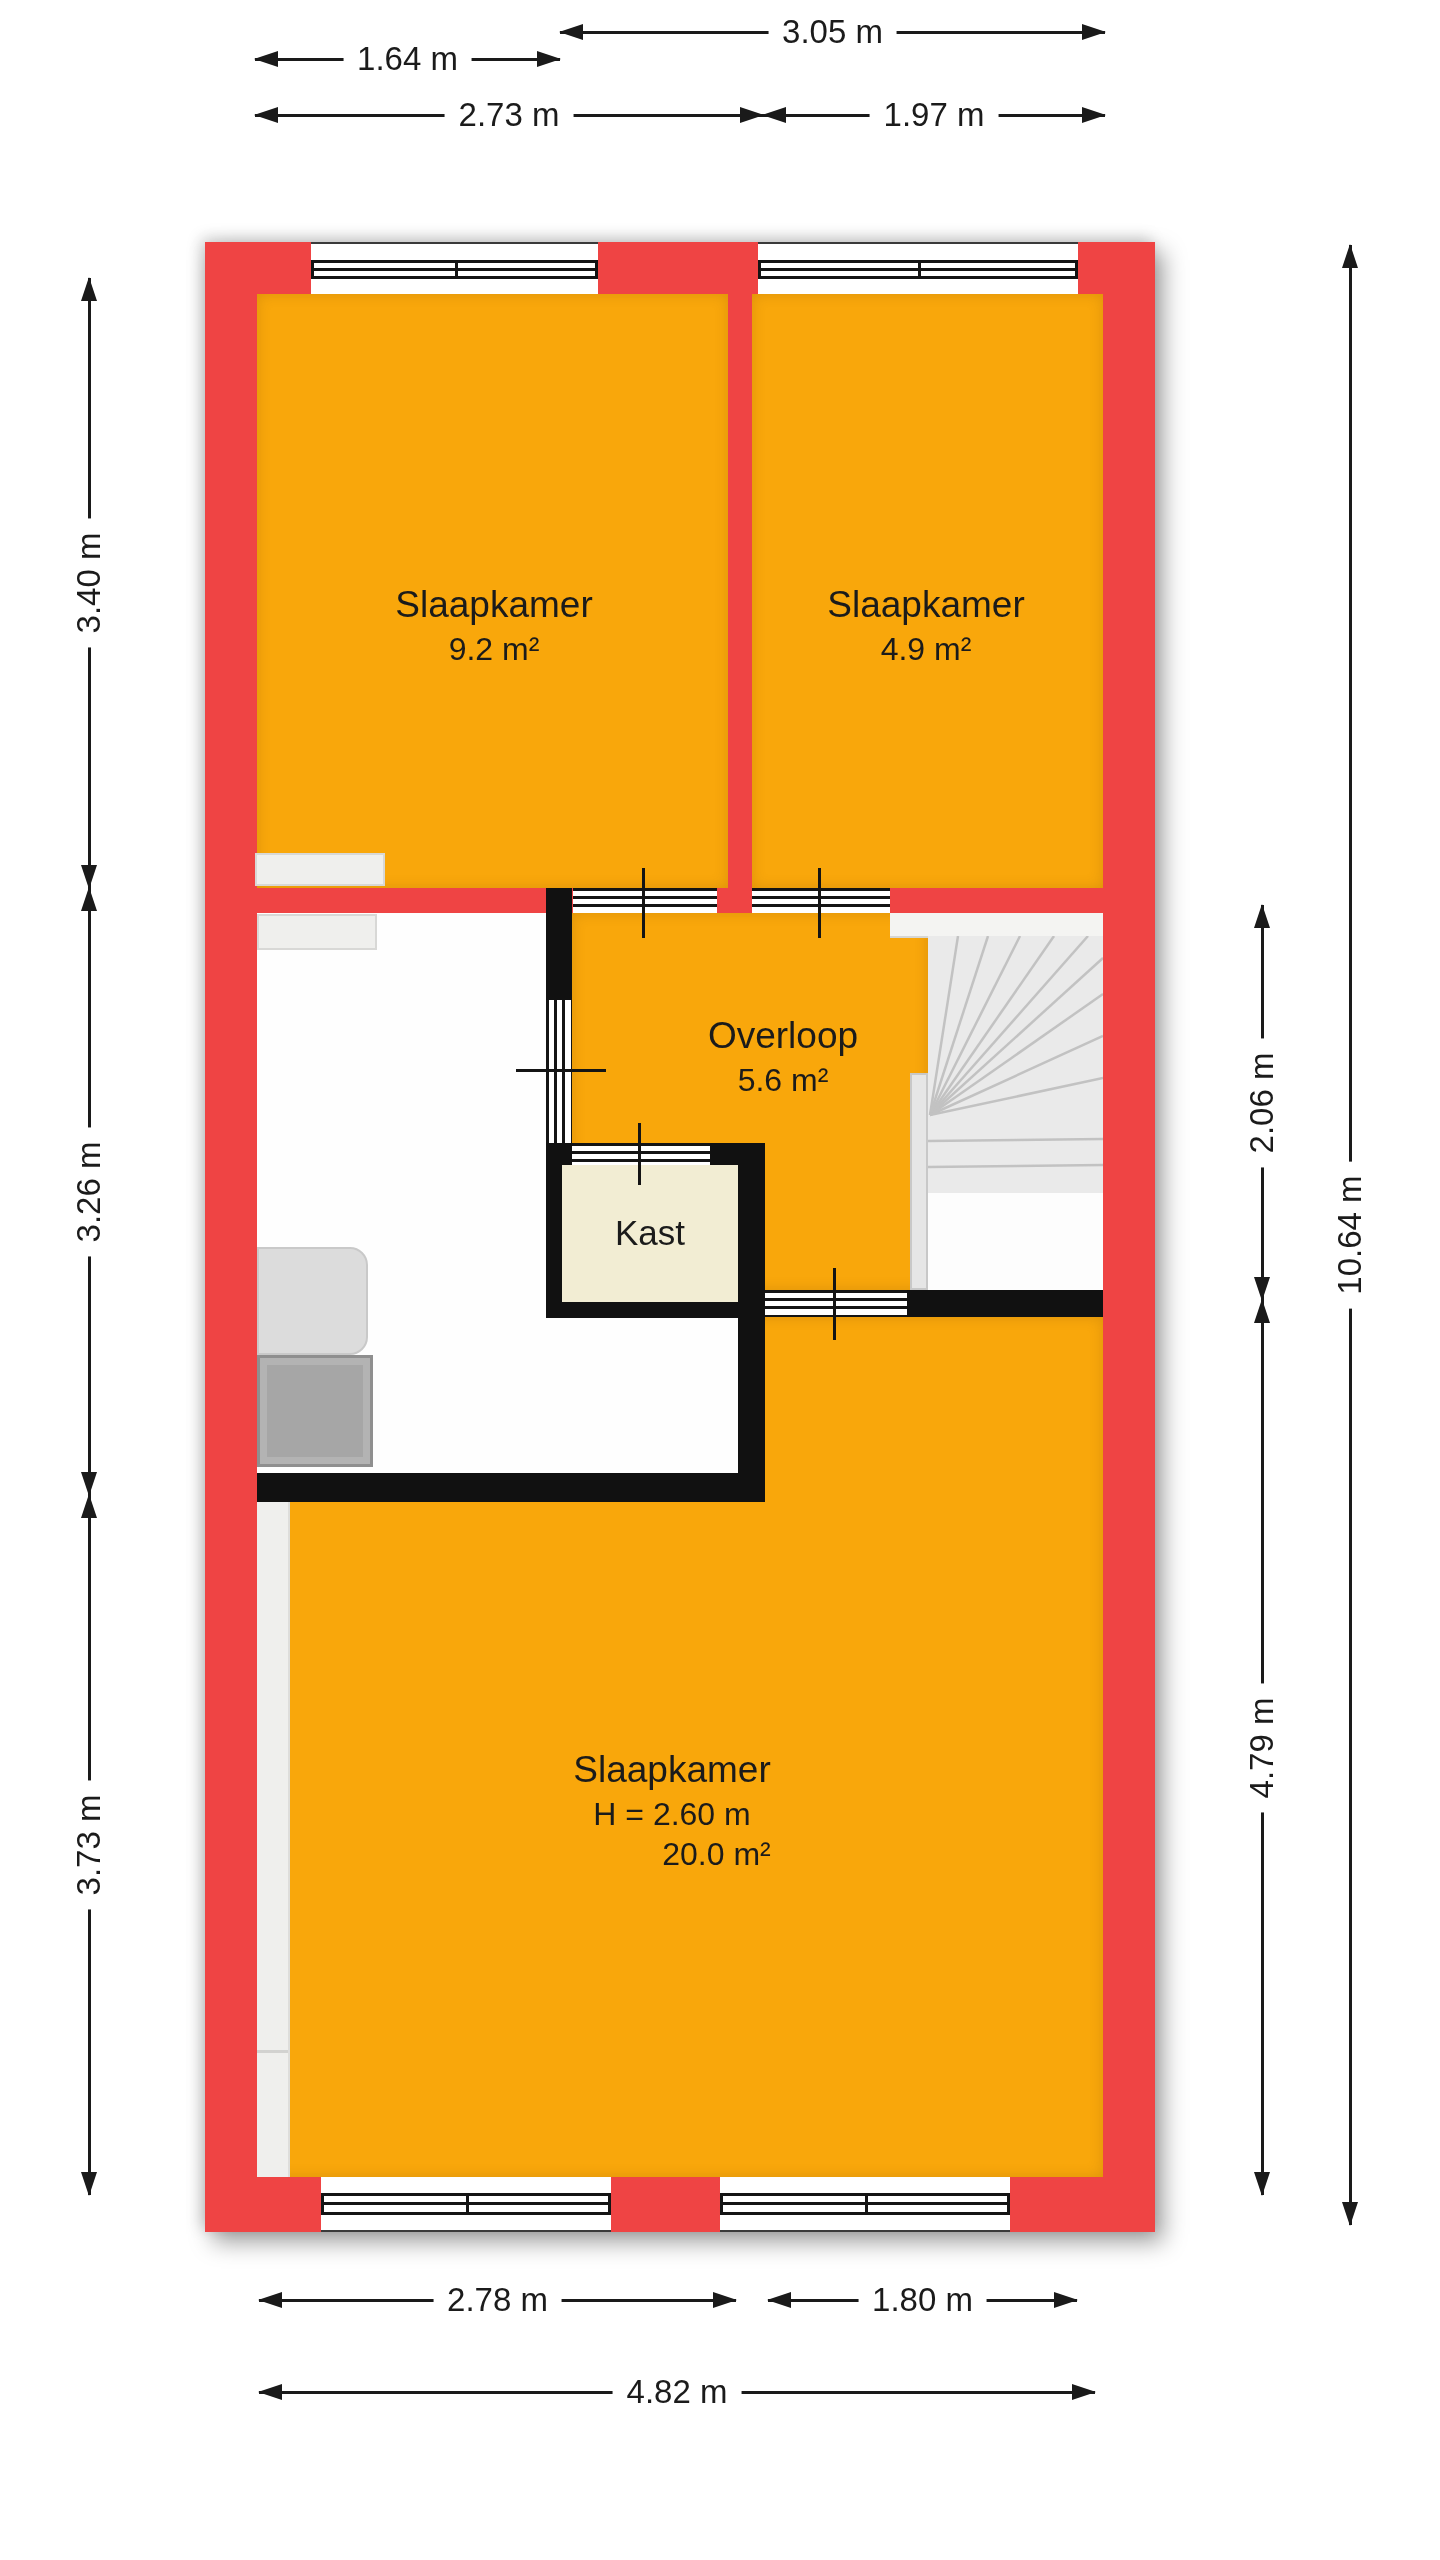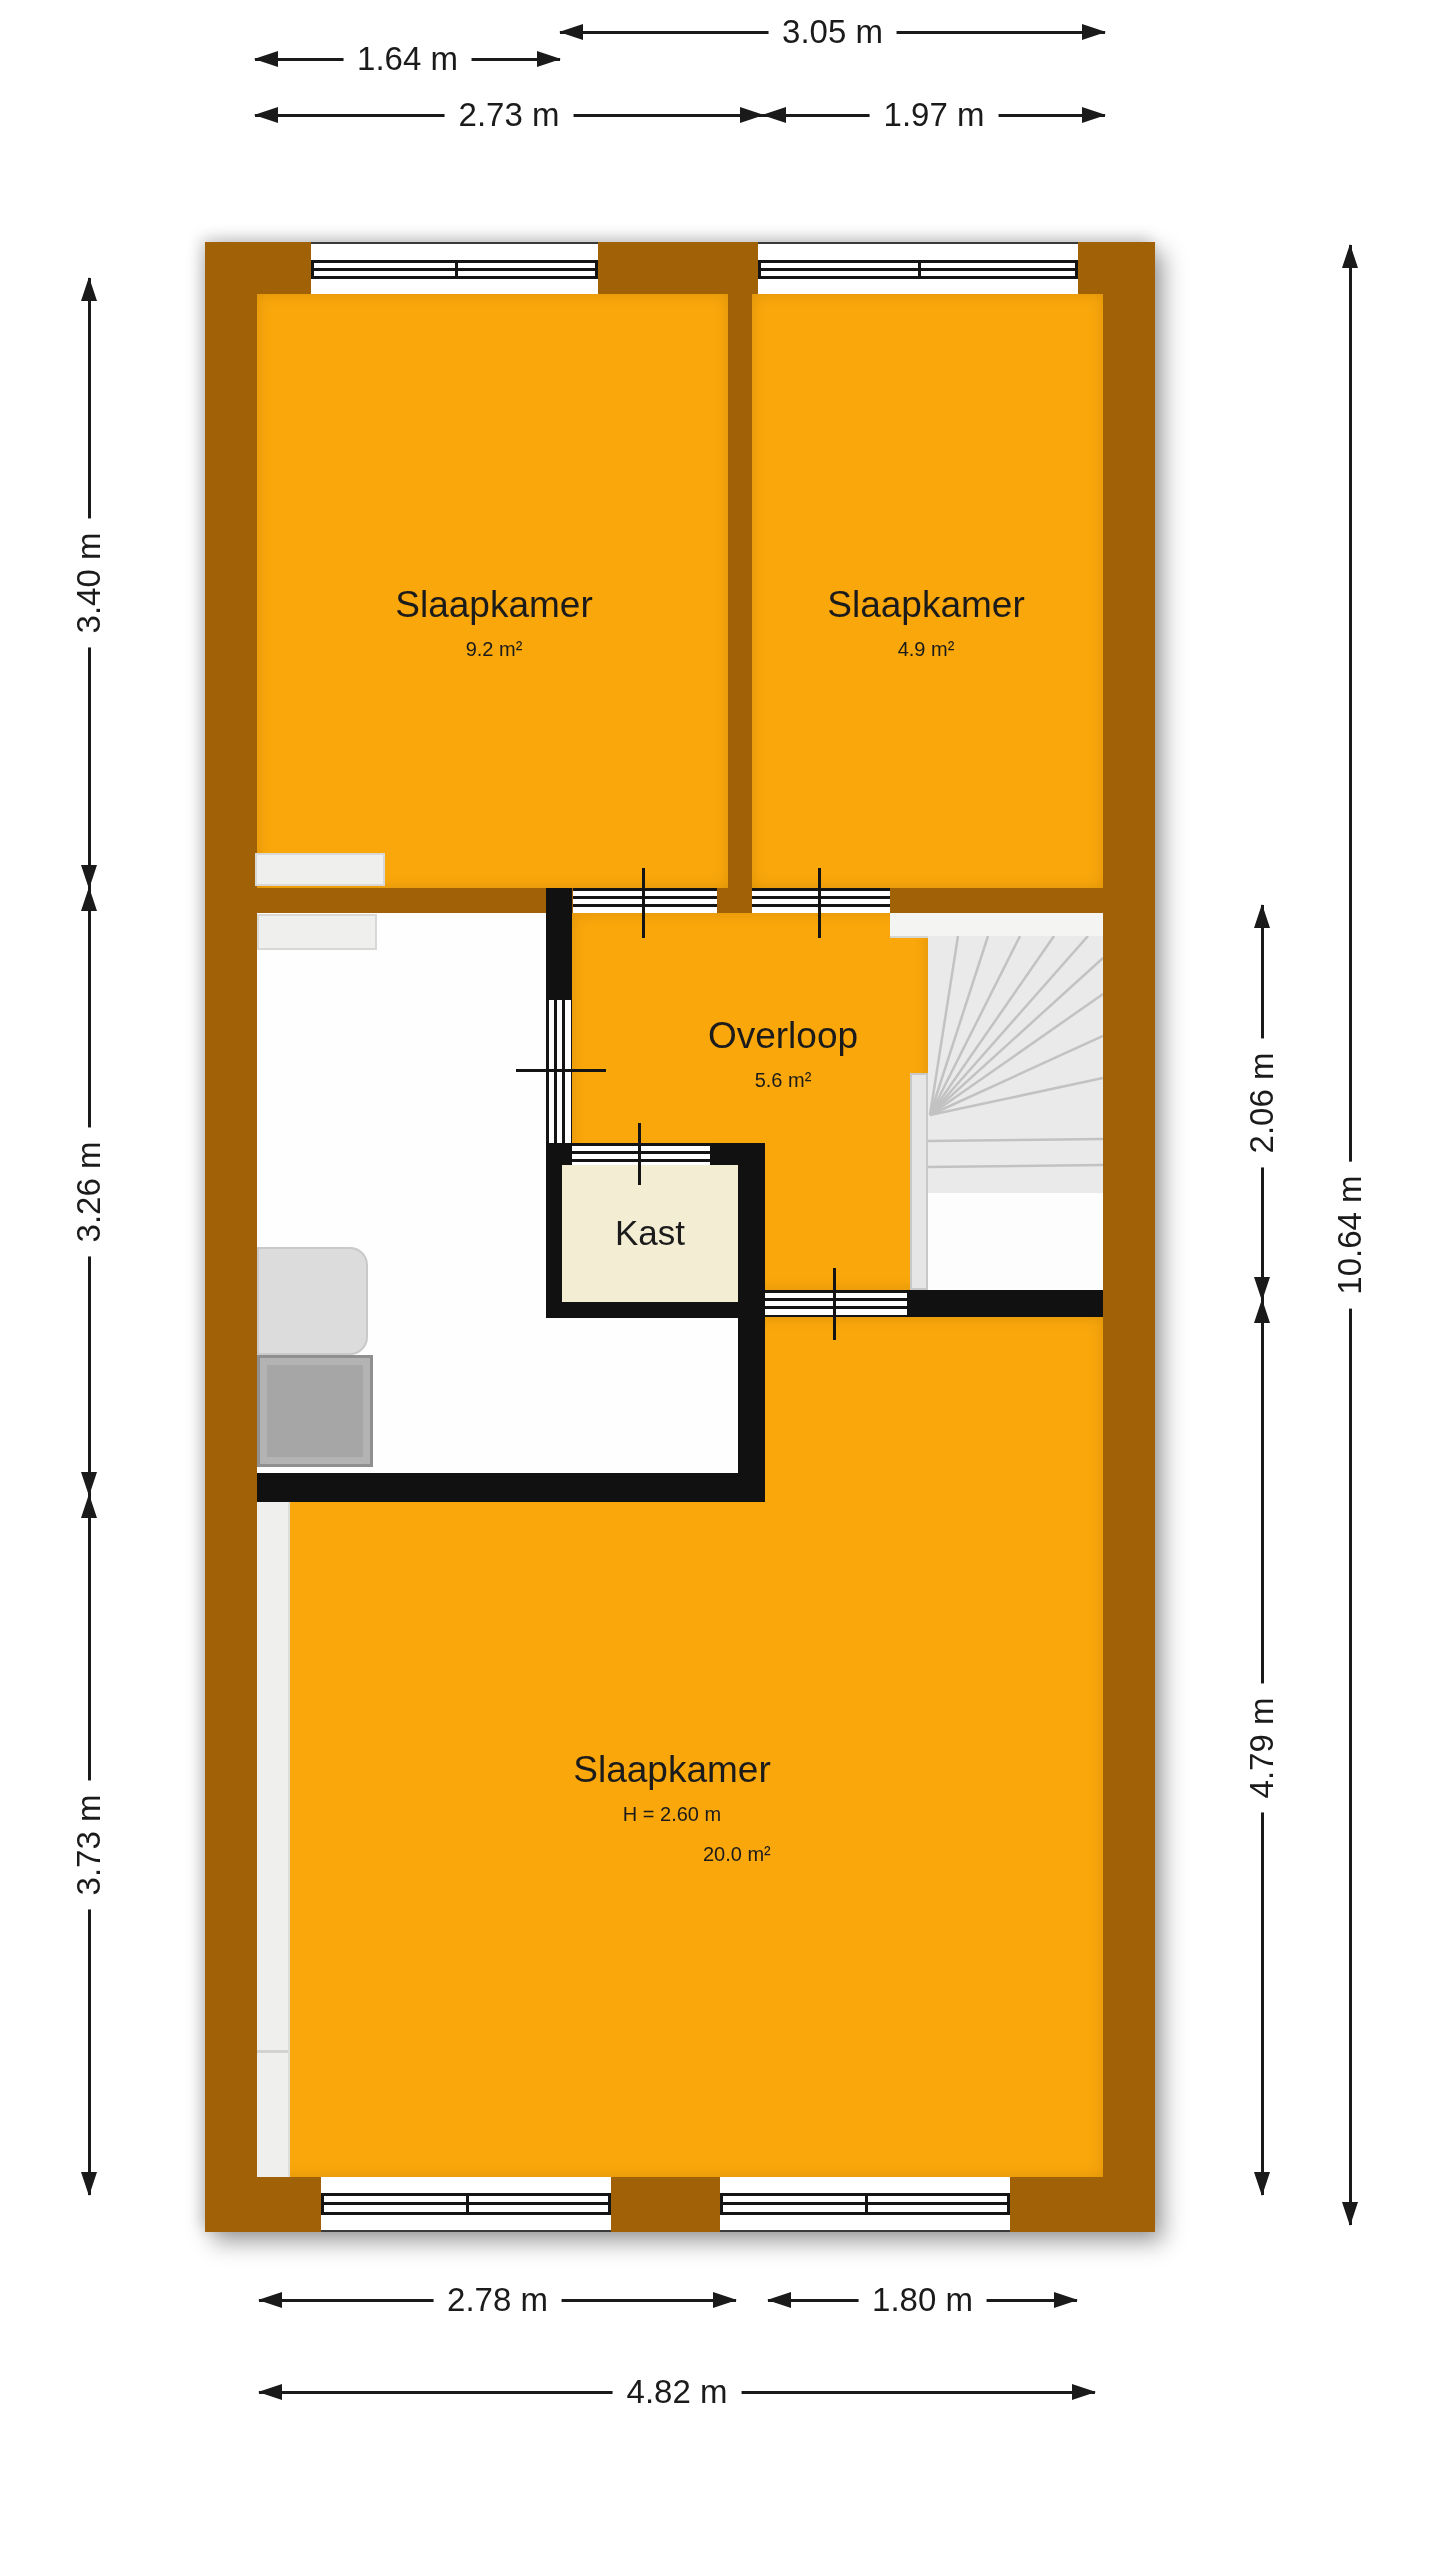--- a/index.html
+++ b/index.html
@@ -2,21 +2,21 @@
 <html><head>
 <meta charset="utf-8">
 <style>
   html,body{margin:0;padding:0;background:#ffffff;}
   body{width:1440px;height:2560px;position:relative;overflow:hidden;
        font-family:"Liberation Sans", sans-serif;color:#1b1b1b;}
   .abs{position:absolute;}
 
   
   #plan{position:absolute;left:205px;top:242px;width:950px;height:1990px;
-        background:#a16207;box-shadow:8px 10px 22px rgba(0,0,0,.38),-4px -4px 14px rgba(0,0,0,.18);}
+        background:#ef4444;box-shadow:8px 10px 22px rgba(0,0,0,.38),-4px -4px 14px rgba(0,0,0,.18);}
   .room-orange{background:#F9A70B;box-shadow:inset 0 0 14px rgba(90,50,0,.18);}
   .room-white{background:#FEFEFE;}
 
   
   .window{position:absolute;background:#fff;}
   .glass{position:absolute;left:0;right:0;top:16px;bottom:15px;
          border-top:3px solid #141414;border-bottom:3px solid #141414;
          background:linear-gradient(to bottom,transparent calc(50% - 1.5px),#141414 calc(50% - 1.5px),#141414 calc(50% + 1.5px),transparent calc(50% + 1.5px));}
   .glass::before,.glass::after{content:"";position:absolute;top:0;bottom:0;width:3px;background:#141414;}
   .glass::before{left:0;} .glass::after{right:0;}
@@ -26,21 +26,21 @@
   .door-h{position:absolute;background:#fff;
           background-image:repeating-linear-gradient(to bottom,#141414 0 3px,transparent 3px 8.2px);}
   .door-v{position:absolute;background:#fff;
           background-image:repeating-linear-gradient(to right,#141414 0 3px,transparent 3px 8.2px);}
   .tick-v{position:absolute;width:3px;background:#141414;}
   .tick-h{position:absolute;height:3px;background:#141414;}
 
   
   .room-label{position:absolute;transform:translateX(-50%);text-align:center;white-space:nowrap;}
   .room-label .nm{font-size:37px;line-height:46px;}
-  .room-label .ar{font-size:20px;line-height:42px;}
+  .room-label .ar{font-size:32px;line-height:42px;}
 
   
   .dim{position:absolute;}
   .dim .line{position:absolute;background:#1a1a1a;}
   .dim-h .line{left:0;right:0;top:50%;height:3px;margin-top:-1.5px;}
   .dim-v .line{top:0;bottom:0;left:50%;width:3px;margin-left:-1.5px;}
   .dim-h .line::before,.dim-h .line::after{content:"";position:absolute;top:50%;width:0;height:0;
      border-top:8px solid transparent;border-bottom:8px solid transparent;transform:translateY(-50%);}
   .dim-h .line::before{left:-1px;border-right:24px solid #1a1a1a;}
   .dim-h .line::after{right:-1px;border-left:24px solid #1a1a1a;}

